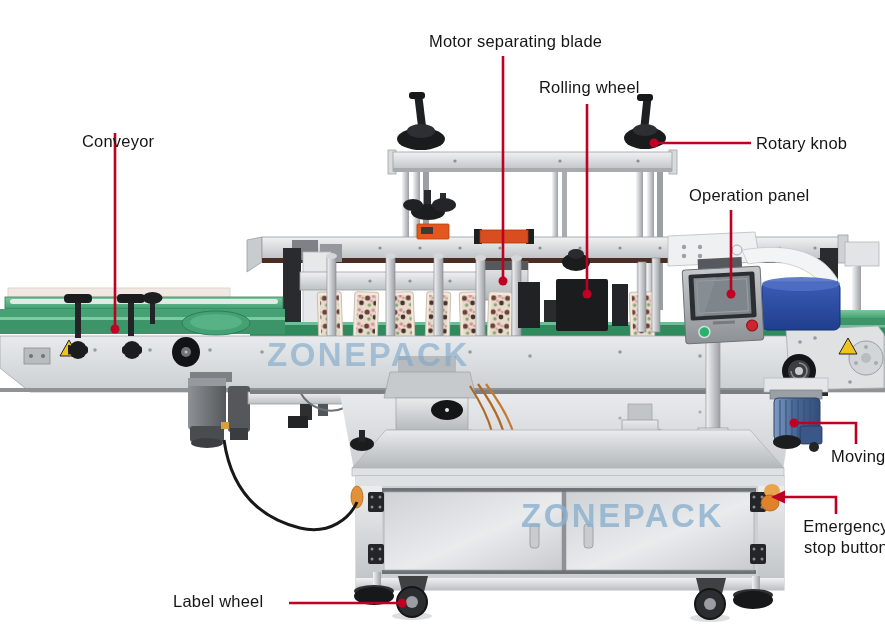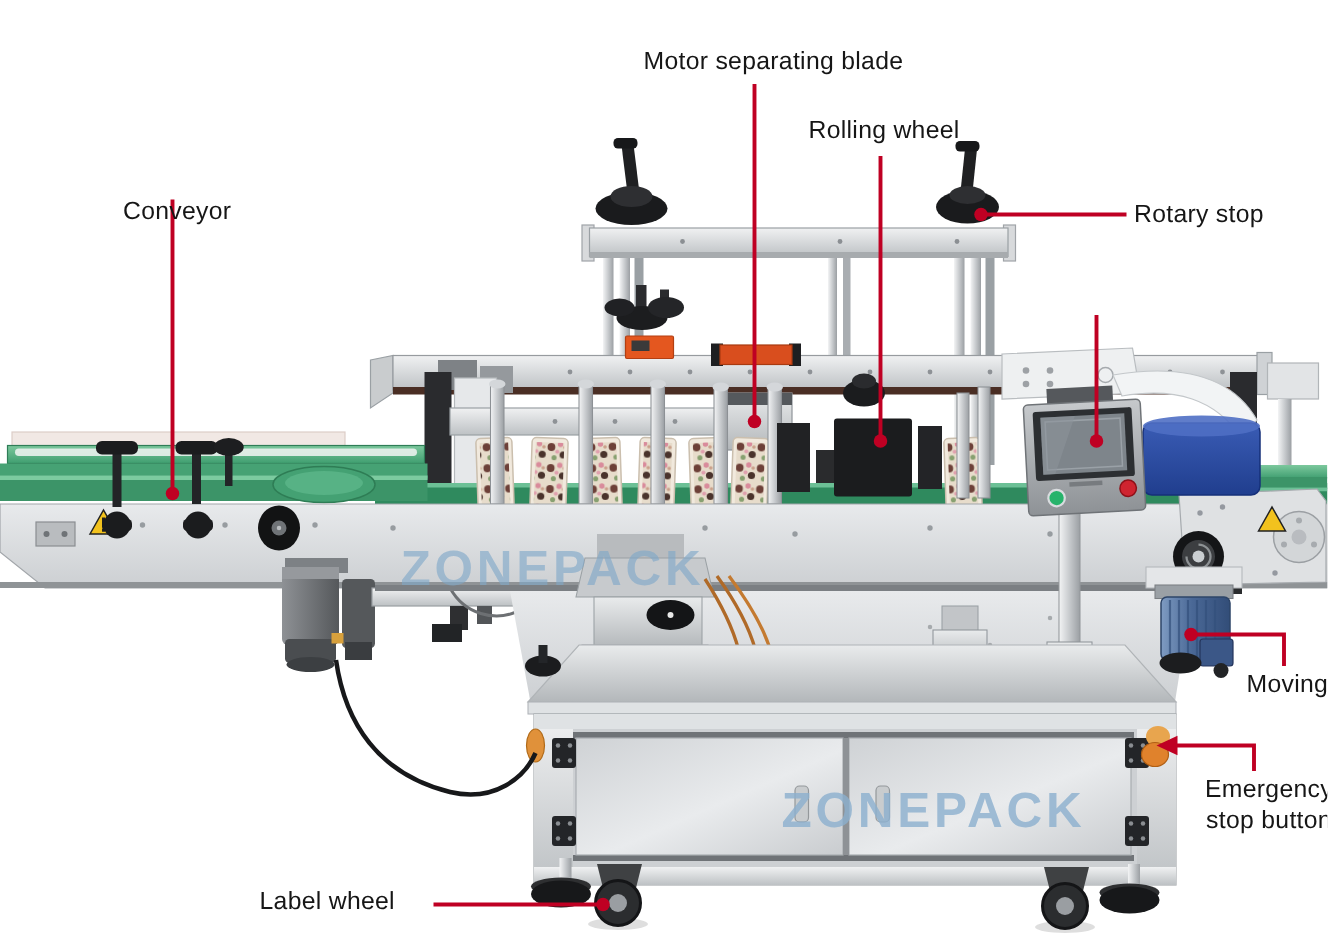--- a/index.html
+++ b/index.html
@@ -17,21 +17,21 @@
   .lbl-blade{left:429px;top:32px;}
   .lbl-rolling{left:539px;top:78px;}
   .lbl-rotary{left:756px;top:134px;}
   .lbl-panel{left:689px;top:186px;}
   .lbl-motor{left:831px;top:447px;}
   .lbl-estop{left:786px;top:516px;width:120px;white-space:normal;text-align:center;line-height:21px;}
   .lbl-moving{left:173px;top:592px;}
   
   .wm{
     position:absolute;font-weight:bold;letter-spacing:2.5px;
-    color:#7fa8c9;user-select:none;margin-top:24px;
+    color:#7fa8c9;user-select:none;
   }
   .wm-center{left:267px;top:336px;font-size:33px;opacity:.62;}
   .wm-cabinet{left:521px;top:497px;font-size:33px;opacity:.8;color:#8cb0cf;}
 </style>
 </head>
 <body>
 
 <div class="stage">
 
   <svg width="885" height="632" viewBox="0 0 885 632">
@@ -527,18 +527,19 @@
       <g>
         <line x1="289" y1="603" x2="399" y2="603"></line>
           <circle cx="402" cy="603" r="4.5" stroke="none"></circle>
       </g>
     </g>
   </svg>
 
   <div class="callout lbl-conveyor">Conveyor</div>
   <div class="callout lbl-blade">Motor separating blade</div>
   <div class="callout lbl-rolling">Rolling wheel</div>
-  <div class="callout lbl-rotary">Rotary stop</div>
+  <div class="callout lbl-rotary">Rotary knob</div>
+  <div class="callout lbl-panel">Operation panel</div>
   <div class="callout lbl-motor">Moving</div>
   <div class="callout lbl-estop">Emergency stop button</div>
   <div class="callout lbl-moving">Label wheel</div>
 
 </div>
 
 </body></html>

